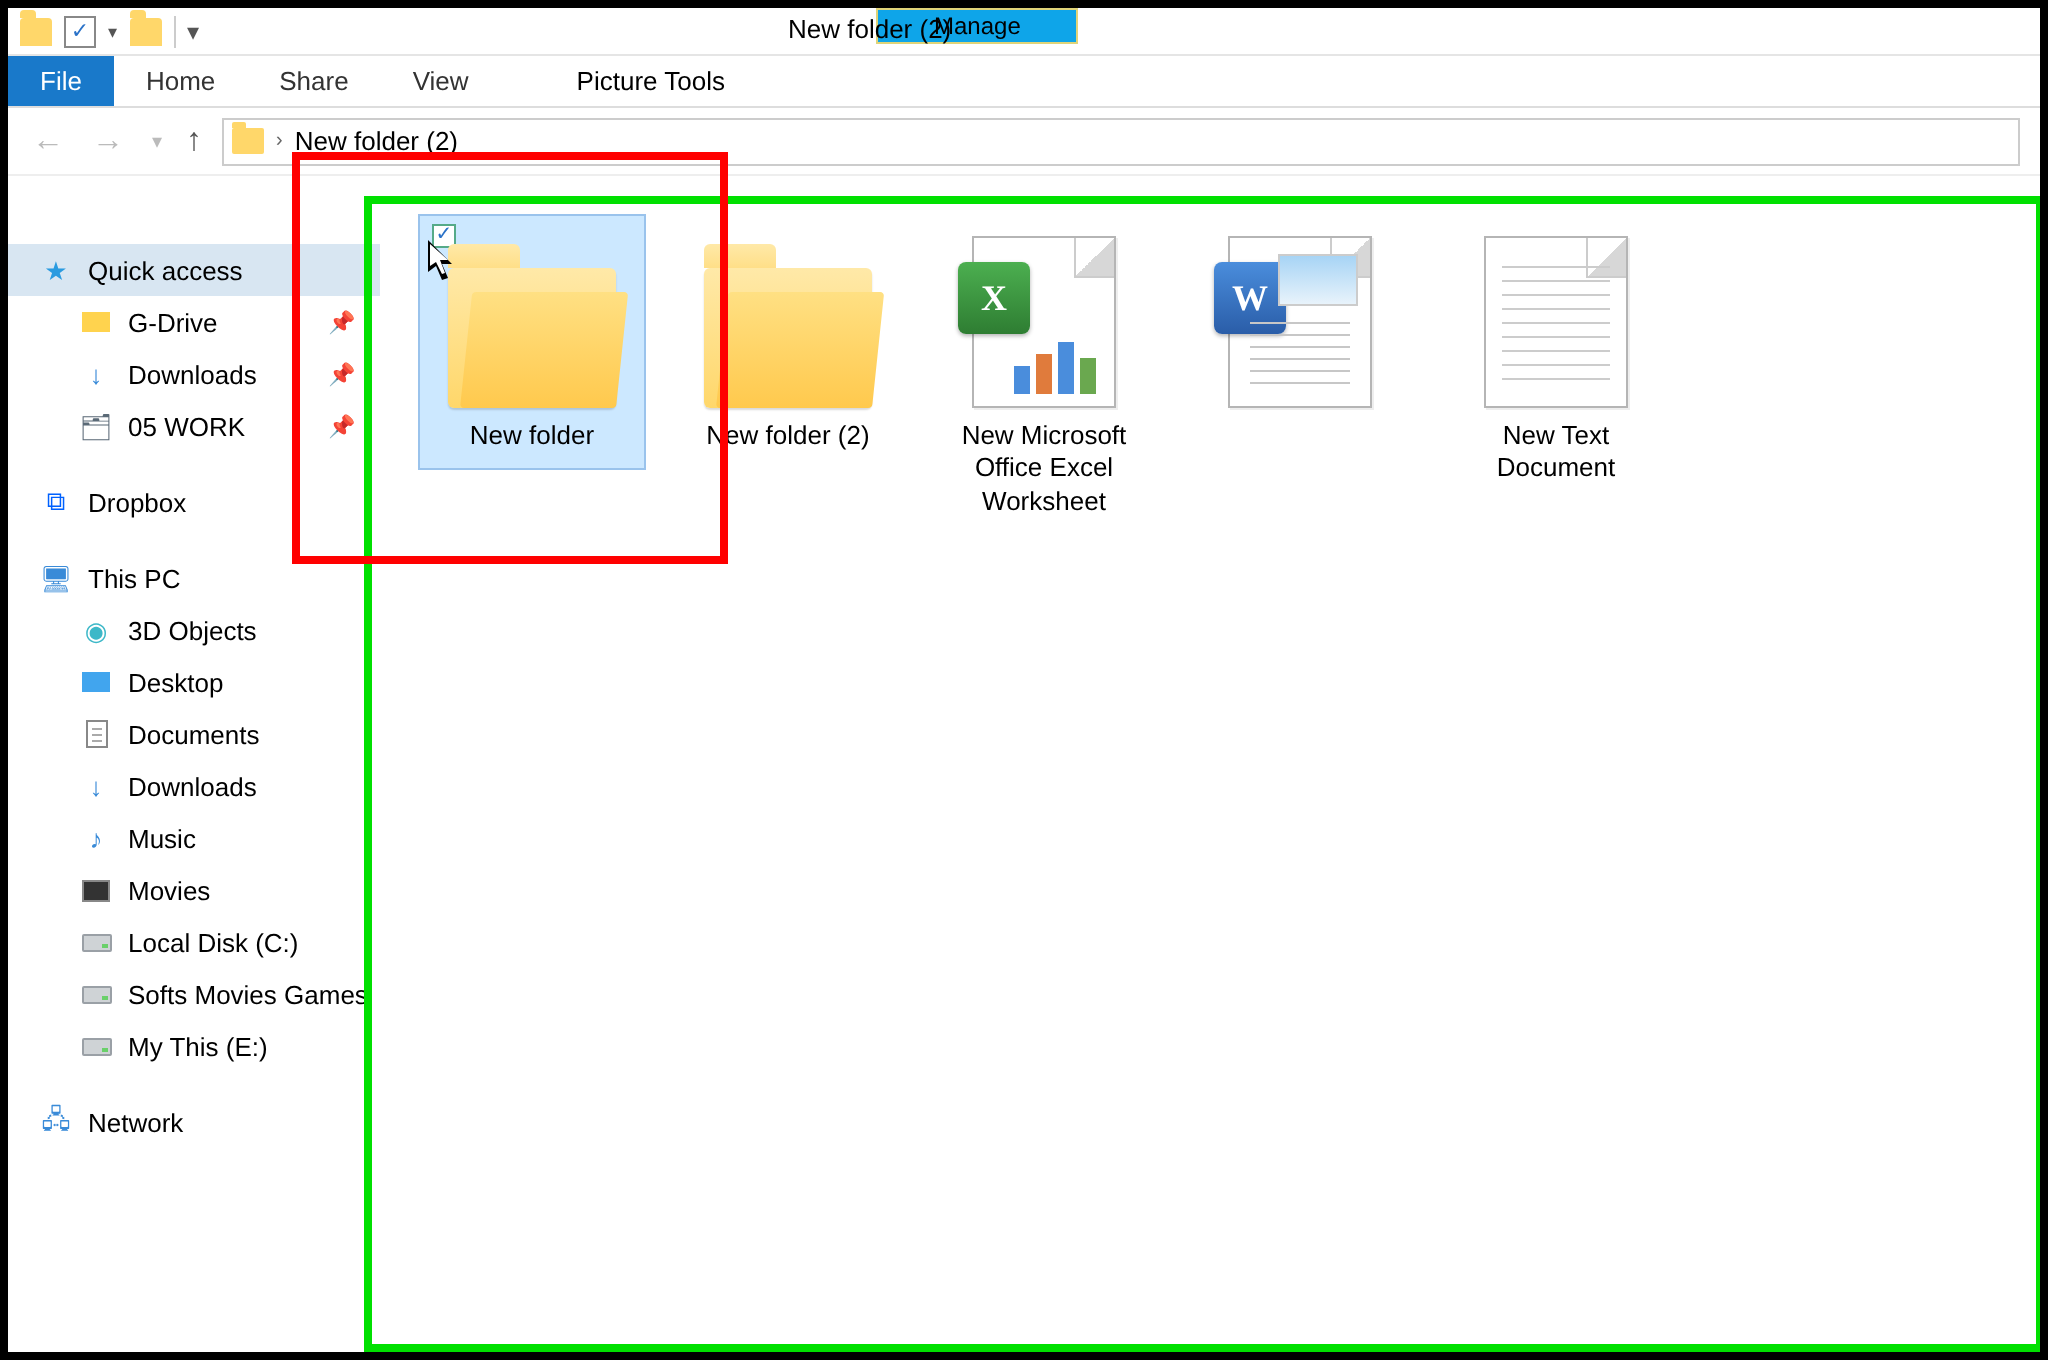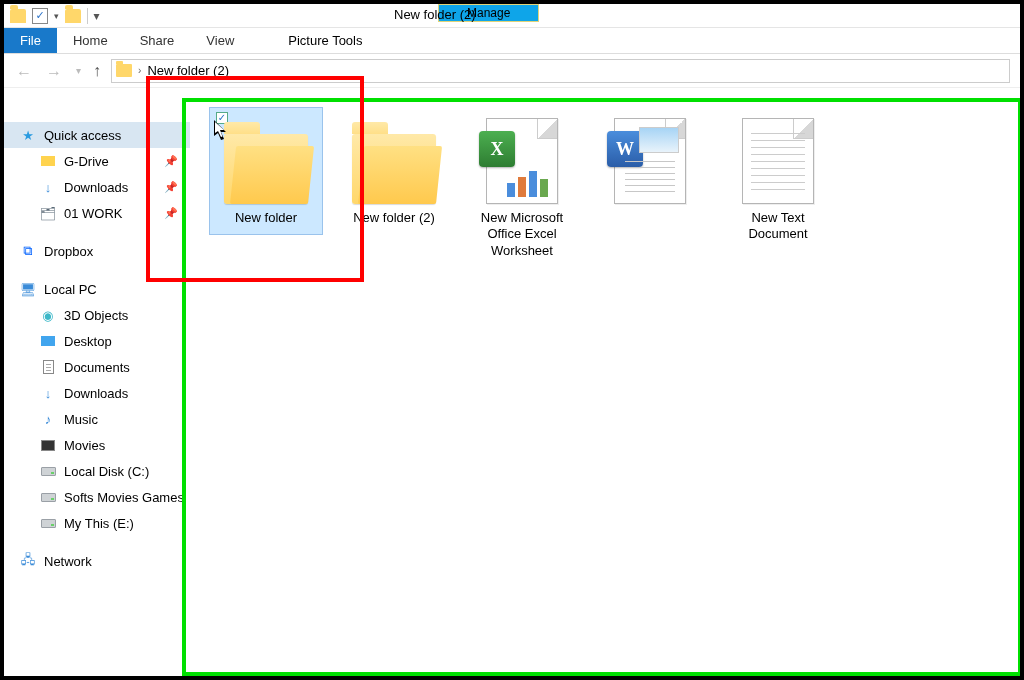--- a/index.html
+++ b/index.html
@@ -150,34 +150,34 @@
         <span>G-Drive</span>
         <span class="pin">📌</span>
       </div>
       <div class="side-item sub">
         <span class="ico ico-dl">↓</span>
         <span>Downloads</span>
         <span class="pin">📌</span>
       </div>
       <div class="side-item sub">
         <span class="ico ico-work">🗂</span>
-        <span>01 WORK</span>
+        <span>05 WORK</span>
         <span class="pin">📌</span>
       </div>
 
       <div class="side-sep"></div>
       <div class="side-item">
         <span class="ico ico-dropbox">⧉</span>
         <span>Dropbox</span>
       </div>
 
       <div class="side-sep"></div>
       <div class="side-item">
         <span class="ico ico-pc">🖥</span>
-        <span>Local PC</span>
+        <span>This PC</span>
       </div>
       <div class="side-item sub">
           <span class="ico ico-3d">◉</span>
           <span>3D Objects</span>
         </div>
       <div class="side-item sub">
           <span class="ico">
             <span class="ico-desk"></span>
           </span>
           <span>Desktop</span>

